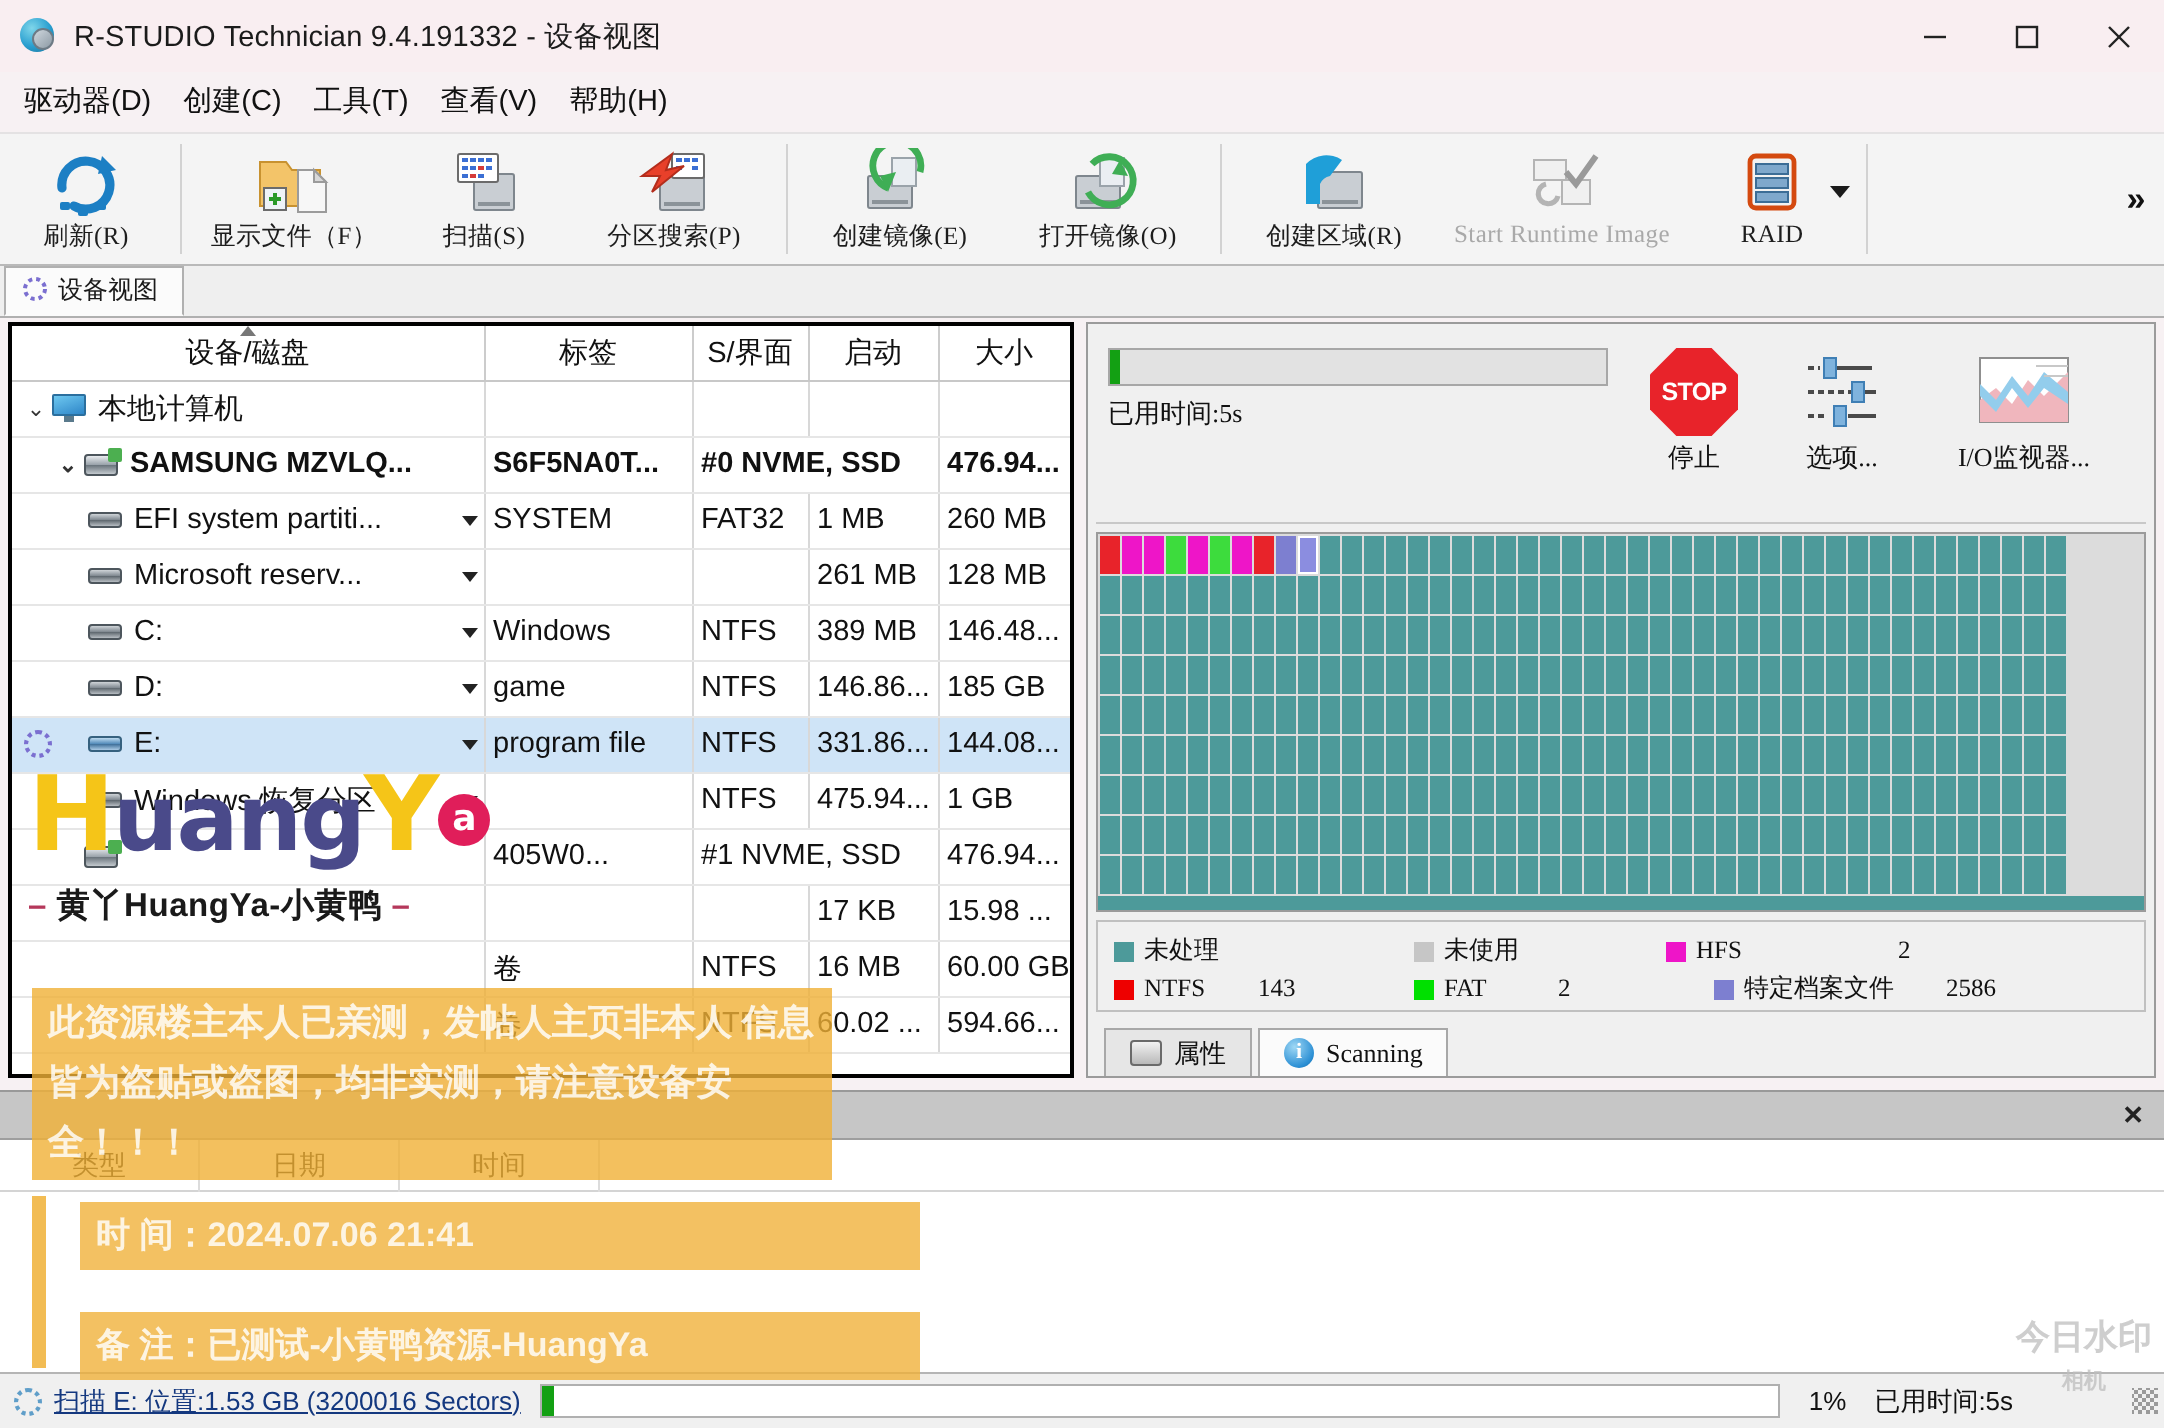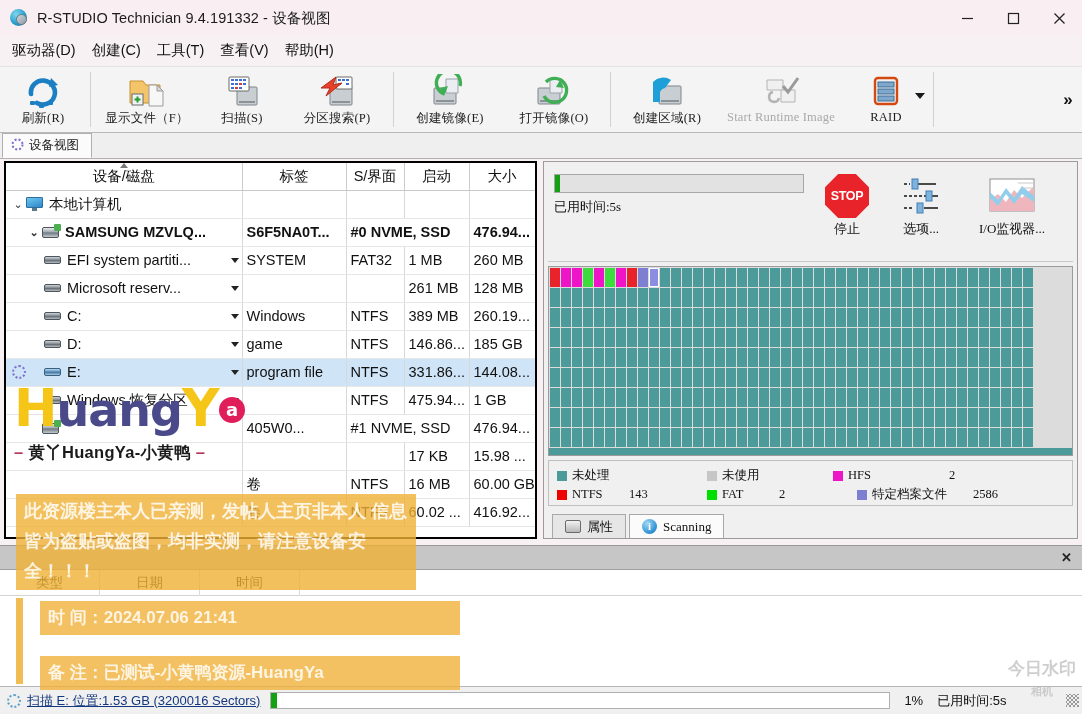--- a/index.html
+++ b/index.html
@@ -618,21 +618,21 @@
           <td class="c-name">
             <div class="nm indent2">
               <span class="ico-part"></span>
               <span>C:</span>
             </div>
             <span class="drop"></span>
           </td>
           <td>Windows</td>
           <td>NTFS</td>
           <td>389 MB</td>
-          <td>260.19...</td>
+          <td>146.48...</td>
         </tr>
 
         <tr>
           <td class="c-name">
             <div class="nm indent2">
               <span class="ico-part"></span>
               <span>D:</span>
             </div>
             <span class="drop"></span>
           </td>
@@ -710,21 +710,21 @@
 
         <tr>
           <td class="c-name">
             <div class="nm indent2">
               <span></span>
             </div>
           </td>
           <td>卷</td>
           <td>NTFS</td>
           <td>60.02 ...</td>
-          <td>416.92...</td>
+          <td>594.66...</td>
         </tr>
 
       </tbody>
     </table>
   </div>
 
   <div class="wm-logo">
     <div class="hy">
       <span style="color:#f5c518">H</span><span style="color:#4a4a8a;font-size:46px">uang</span><span style="color:#f5c518">Y</span><span class="wm-dot">a</span>
     </div>

